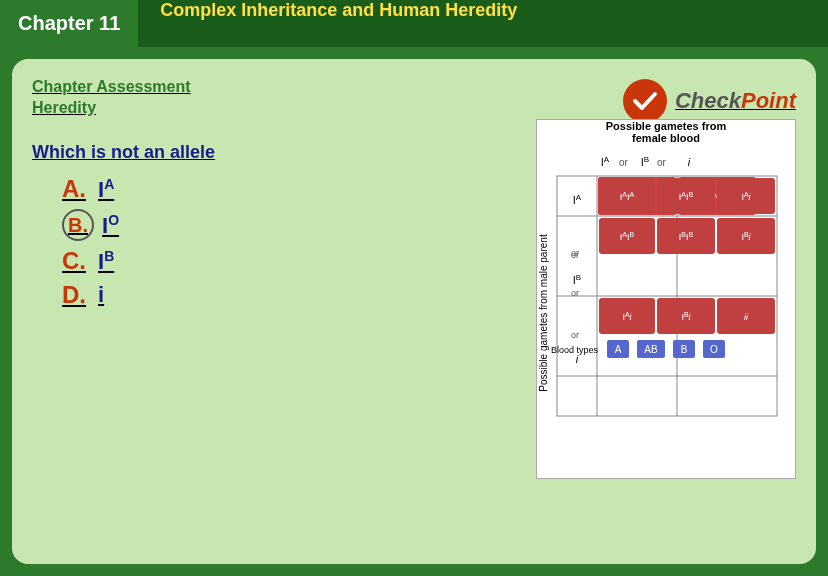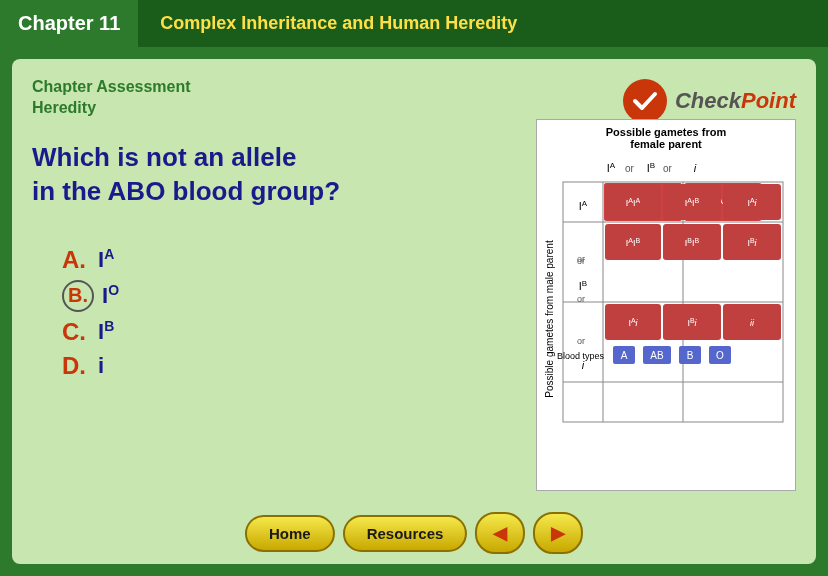--- a/index.html
+++ b/index.html
@@ -8,21 +8,21 @@
       height: 576px;
       font-family: Arial, sans-serif;
       background: #2d7a2d;
       overflow: hidden;
       position: relative;
     }
 
     
     .header-bar {
       display: flex;
-      align-items: center;
+      align-items: flex-start;
       height: 47px;
       background: #1a5c1a;
     }
     .chapter-badge {
       background: #2d7a2d;
       color: #fff;
       font-size: 20px;
       font-weight: bold;
       padding: 0 18px;
       height: 100%;
@@ -34,24 +34,25 @@
       color: #fde047;
       font-size: 18px;
       font-weight: bold;
       padding-left: 20px;
     }
 
     
     .main-content {
       background: #c8e6b0;
       margin: 12px 12px 12px 12px;
-      border-radius: 8px;
+      border-radius: 16px;
       padding: 18px 20px 80px 20px;
       height: calc(576px - 47px - 24px);
       position: relative;
+      text-decoration: underline;
     }
 
     
     .assessment-header {
       display: flex;
       justify-content: space-between;
       align-items: flex-start;
       margin-bottom: 16px;
     }
     .assessment-title {
@@ -83,23 +84,23 @@
     .check-part {
       color: #555;
       font-size: 22px;
       font-weight: bold;
       font-style: italic;
     }
 
     
     .question-text {
       color: #1a1a8c;
-      font-size: 26px;
-      font-weight: bold;
-      margin-bottom: 37px;
+      font-size: 18px;
+      font-weight: bold;
+      margin-bottom: 11px;
       line-height: 1.3;
     }
 
     
     .answers {
       display: flex;
       flex-direction: column;
       gap: 6px;
       margin-left: 30px;
     }
@@ -137,21 +138,20 @@
     }
 
     
     .gamete-table-container {
       position: absolute;
       right: 20px;
       top: 60px;
       width: 260px;
       background: #fff;
       border: 1px solid #aaa;
-      padding: 6px;
       font-size: 11px;
     }
     .gamete-table-container .table-title {
       text-align: center;
       font-size: 11px;
       font-weight: bold;
       margin-bottom: 4px;
       color: #000;
     }
 
@@ -221,21 +221,20 @@
         <path d="M14 24 L21 31 L34 17" stroke="white" stroke-width="4" fill="none" stroke-linecap="round" stroke-linejoin="round"></path>
       </svg>
       <div>
         <span class="check-part">Check</span><span class="checkpoint-text">Point</span>
       </div>
     </div>
   </div>
 
   <div class="question-text">
     <span>Which is not an allele</span><br>
-    <span>in the ABO blood group?</span>
   </div>
 
   <div class="answers">
 
     <div class="answer-item">
       <span class="answer-letter">A.</span>
       <span class="answer-text">I<sup>A</sup></span>
     </div>
 
     <div class="answer-item">
@@ -250,21 +249,21 @@
 
     <div class="answer-item">
       <span class="answer-letter">D.</span>
       <span class="answer-text">i</span>
     </div>
   </div>
 
   <div class="gamete-table-container">
     <div class="table-title">
       <span>Possible gametes from</span><br>
-      <span>female parent</span>
+      <span>female blood</span>
     </div>
     <svg class="punnett-svg" width="248" height="330" viewBox="0 0 248 330">
 
       <text x="68" y="18" font-size="11" text-anchor="middle" fill="#000">I<tspan dy="-4" font-size="8">A</tspan></text>
       <text x="82" y="18" font-size="10" fill="#555">or</text>
       <text x="108" y="18" font-size="11" text-anchor="middle" fill="#000">I<tspan dy="-4" font-size="8">B</tspan></text>
       <text x="120" y="18" font-size="10" fill="#555">or</text>
       <text x="152" y="18" font-size="11" text-anchor="middle" font-style="italic" fill="#000">i</text>
 
       <text x="-165" y="10" font-size="10" fill="#000" transform="rotate(-90)" text-anchor="middle">Possible gametes from male parent</text>
@@ -330,28 +329,14 @@
       <text x="81" y="205" font-size="10" text-anchor="middle" fill="#fff">A</text>
       <rect x="100" y="192" width="28" height="18" fill="#5566cc" rx="2"></rect>
       <text x="114" y="205" font-size="10" text-anchor="middle" fill="#fff">AB</text>
       <rect x="136" y="192" width="22" height="18" fill="#5566cc" rx="2"></rect>
       <text x="147" y="205" font-size="10" text-anchor="middle" fill="#fff">B</text>
       <rect x="166" y="192" width="22" height="18" fill="#5566cc" rx="2"></rect>
       <text x="177" y="205" font-size="10" text-anchor="middle" fill="#fff">O</text>
     </svg>
   </div>
 
-  <div class="bottom-nav">
-    <button class="nav-btn">
-      <span>Home</span>
-    </button>
-    <button class="nav-btn">
-      <span>Resources</span>
-    </button>
-    <button class="nav-arrow-btn">
-      <span>◀</span>
-    </button>
-    <button class="nav-arrow-btn">
-      <span>▶</span>
-    </button>
-  </div>
 
 </div>
 
 </body></html>

